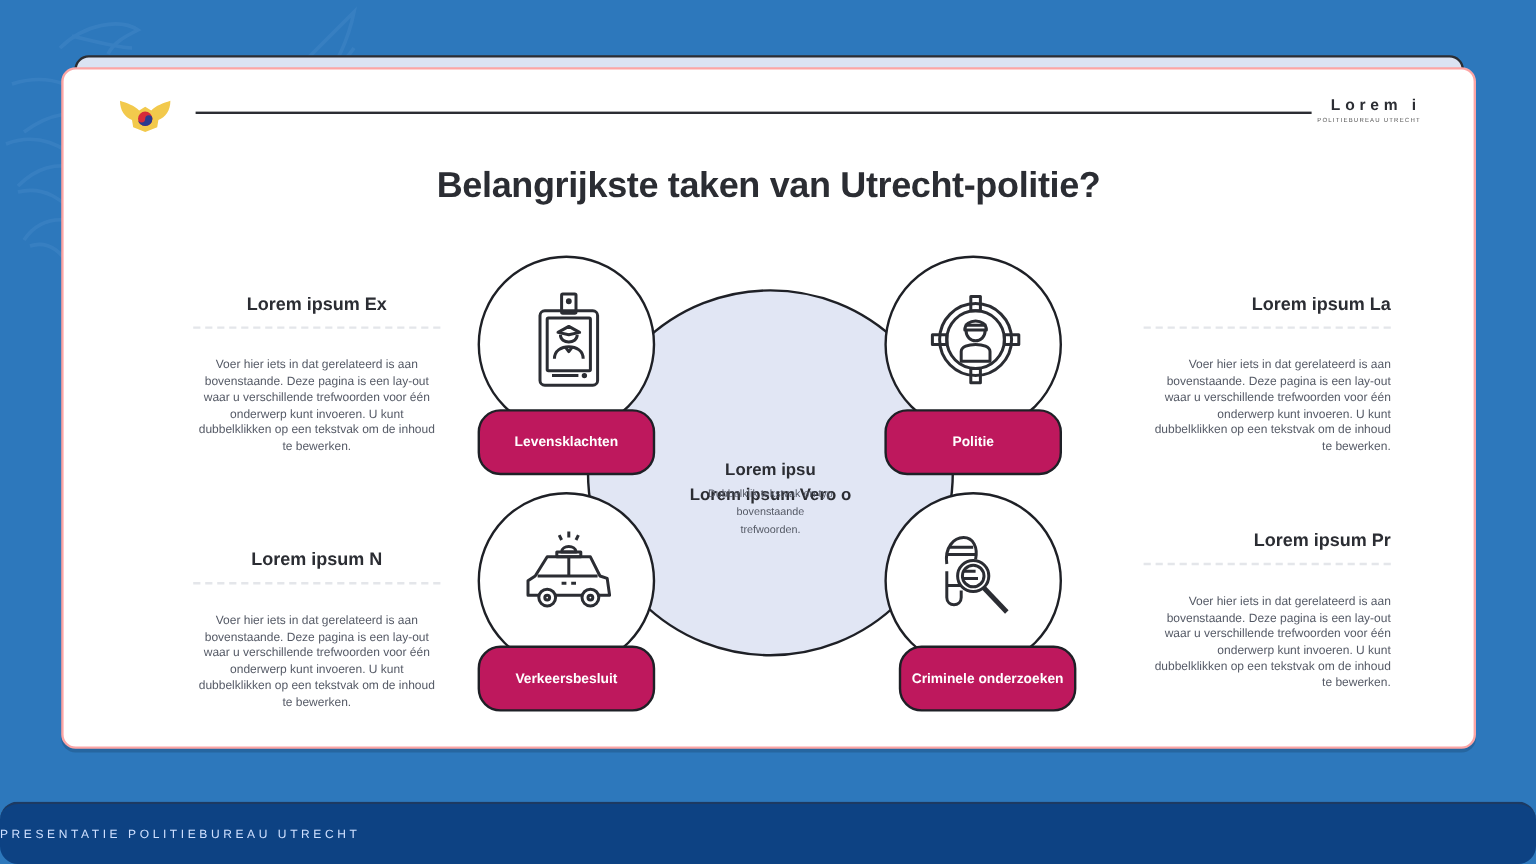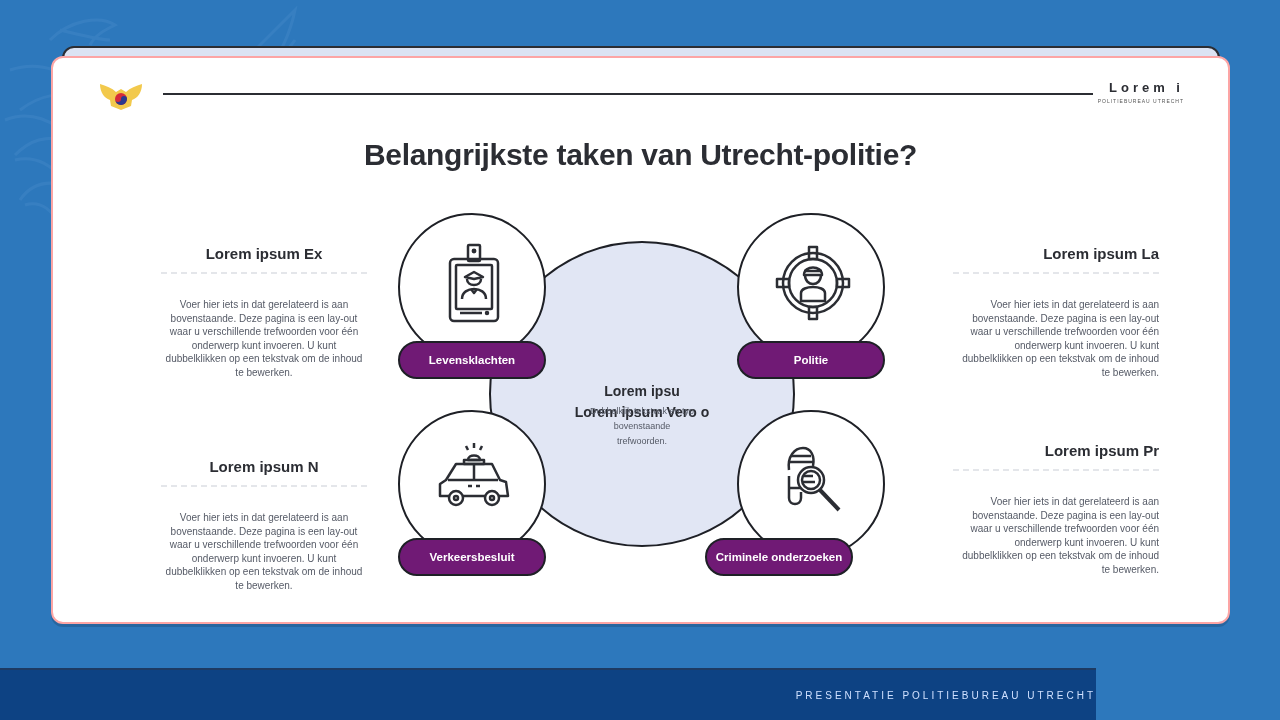--- a/index.html
+++ b/index.html
@@ -54,39 +54,39 @@
   .center-text {
     position: absolute; left: 516px; width: 146px; top: 346px; text-align: center;
     font-size: 9px; color: #555a66; line-height: 15px;
   }
   .node {
     position: absolute; width: 148px; height: 148px; border-radius: 50%;
     background: #fff; border: 2px solid #1e2026;
   }
   .node svg { position: absolute; left: 34px; top: 28px; width: 80px; height: 80px; }
   .pill {
-    position: absolute; width: 148px; height: 38px; border-radius: 19px;
-    background: #701a75; border: 2px solid #1e2026; color: #fff;
+    position: absolute; width: 148px; height: 55px; border-radius: 19px;
+    background: #be185d; border: 2px solid #1e2026; color: #fff;
     font-weight: 700; font-size: 11.5px; display: flex; align-items: center;
     justify-content: center;
   }
   .block { position: absolute; width: 206px; }
   .block-title { font-size: 15px; font-weight: 700; color: #2b2d33; }
   .block-divider {
     margin-top: 10px; height: 0; border-top: 2px dashed #e4e6ea;
   }
   .block-text {
     margin-top: 24px; font-size: 10px; line-height: 13.5px; color: #555a66;
   }
   .block.left { text-align: center; }
   .block.right { text-align: right; margin-left: 38px; }
   .footer {
-    position: absolute; left: 0; top: 668px; width: 1096px; height: 52px;
+    position: absolute; left: 0; top: 668px; width: 1280px; height: 52px;
     background: #0d4283; border-top: 2px solid #1d3a62;
-    display: flex; align-items: center; justify-content: flex-end;
+    display: flex; align-items: center; justify-content: flex-start; border-radius: 15px;
   }
   .footer-text {
     color: #cfe0ff; font-size: 10px; letter-spacing: 3px;
   }
 </style>
 </head>
 <body>
 
 <svg class="bg-eagle" viewBox="0 0 320 260">
   <g fill="none" stroke="#4b8dcc" stroke-width="3">
@@ -186,21 +186,21 @@
       <path d="M18 16 L38 16"></path>
       <path d="M16 22 L40 22"></path>
       <path d="M16 36 L16 58 C16 66 28 66 28 58 L28 52"></path>
       <line x1="16" y1="48" x2="28" y2="48"></line>
       <circle cx="38" cy="40" r="13" fill="#fff"></circle>
       <circle cx="38" cy="40" r="9"></circle>
       <path d="M30 36 L40 36 M30 42 L42 42"></path>
       <line x1="47" y1="50" x2="66" y2="70" stroke-width="4"></line>
     </svg>
   </div>
-  <div class="pill" style="left:652px; top:480px;">Criminele onderzoeken</div>
+  <div class="pill" style="left:696px; top:480px;">Criminele onderzoeken</div>
 
   <div class="block left" style="left:108px; top:187px;">
     <div class="block-title">Lorem ipsum Ex</div>
     <div class="block-divider"></div>
     <div class="block-text">Voer hier iets in dat gerelateerd is aan bovenstaande. Deze pagina is een lay-out waar u verschillende trefwoorden voor één onderwerp kunt invoeren. U kunt dubbelklikken op een tekstvak om de inhoud te bewerken.</div>
   </div>
   <div class="block right" style="left:862px; top:187px;">
     <div class="block-title">Lorem ipsum La</div>
     <div class="block-divider"></div>
     <div class="block-text">Voer hier iets in dat gerelateerd is aan bovenstaande. Deze pagina is een lay-out waar u verschillende trefwoorden voor één onderwerp kunt invoeren. U kunt dubbelklikken op een tekstvak om de inhoud te bewerken.</div>

